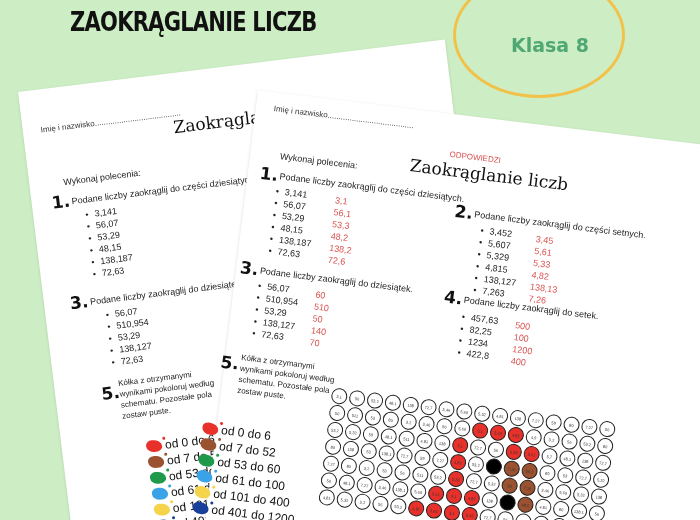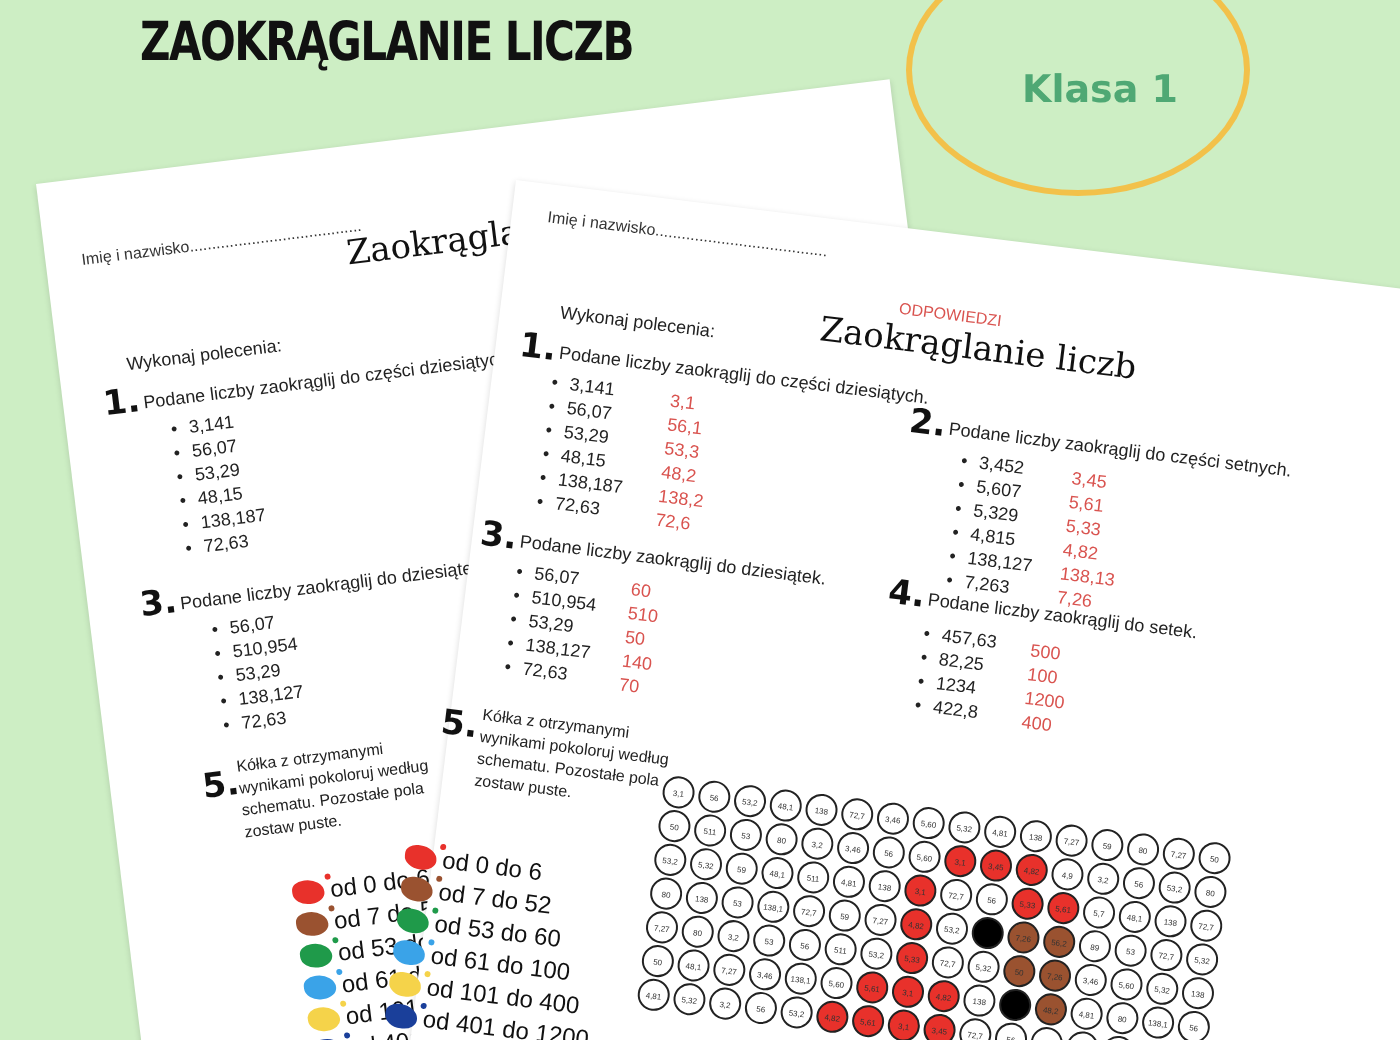--- a/index.html
+++ b/index.html
@@ -31,21 +31,21 @@
     .dot{width:16px;height:16px;border:1.5px solid #222;border-radius:50%;box-sizing:border-box;background:#fff;font-size:4px;display:flex;align-items:center;justify-content:center;color:#333;}
     .dot.r{background:#e8312b;}
     .dot.b{background:#9a5230;}
     .dot.k{background:#000;}
   </style>
 </head>
 <body>
 
 <div class="main-title">ZAOKRĄGLANIE LICZB</div>
 <div class="class-ring"></div>
-<div class="class-label">Klasa 1</div>
+<div class="class-label">Klasa 8</div>
 
 <div class="sheet sheet-left">
   <div class="abs name-line" style="left:18px;top:36px;">Imię i nazwisko.......................................</div>
   <div class="abs sheet-title" style="left:150px;top:44px;">Zaokrąglani</div>
   <div class="abs instr" style="left:34px;top:90px;">Wykonaj polecenia:</div>
 
   <div class="abs tasknum" style="left:20px;top:104px;">1.</div>
   <div class="abs task-text" style="left:40px;top:110px;">Podane liczby zaokrąglij do części dziesiątych.</div>
   <ul class="abs nums" style="left:52px;top:124px;">
     <li>3,141</li>

